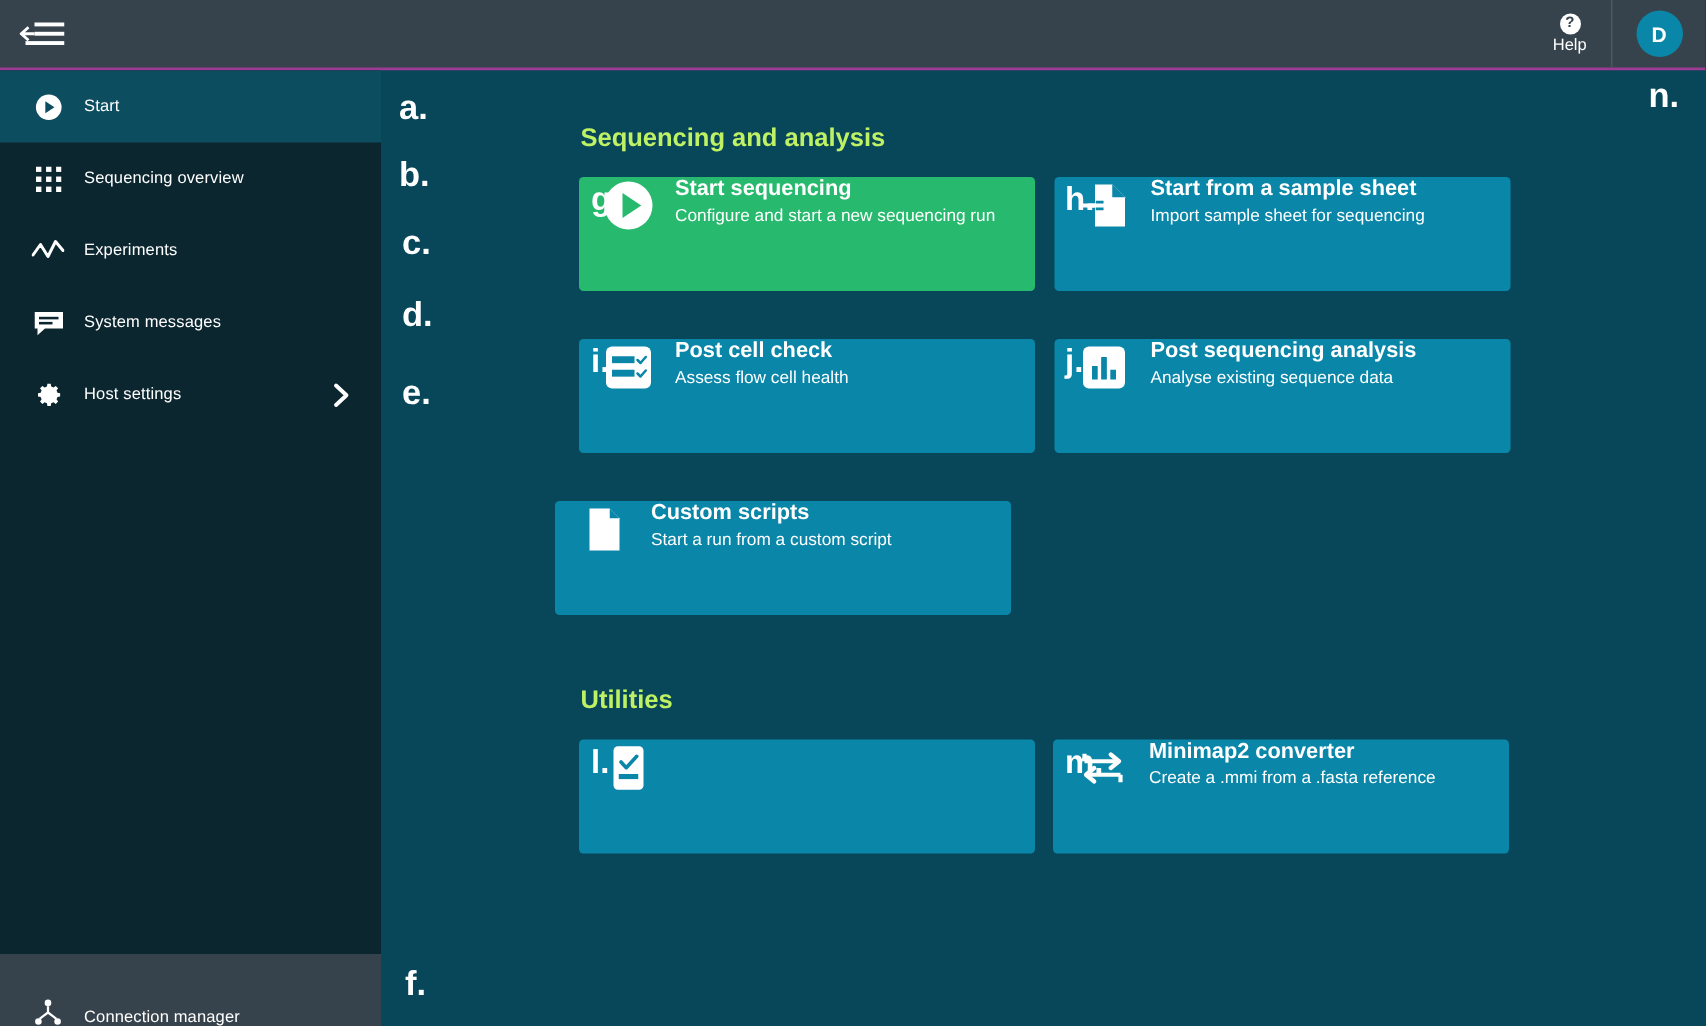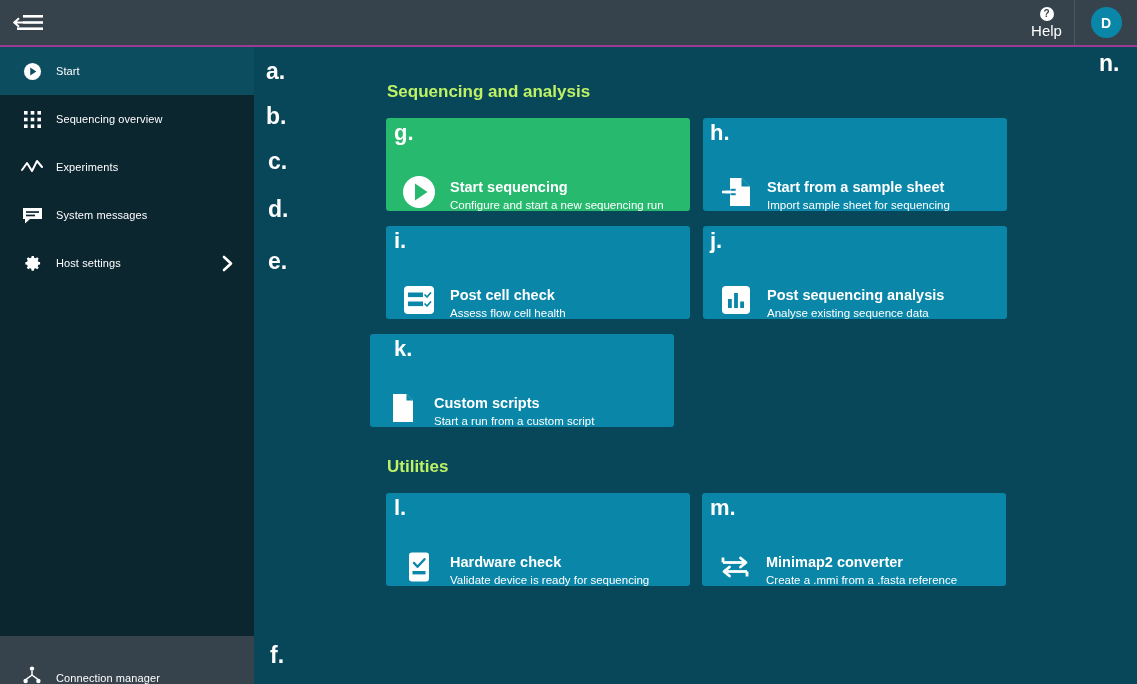--- a/index.html
+++ b/index.html
@@ -33,21 +33,21 @@
     cursor: pointer; gap: 1px;
     border-right: 1px solid #4c575f;
   }
   .help-circle {
     width: 14px; height: 14px; border-radius: 50%;
     background: #fff; color: #37434c;
     font-size: 10px; font-weight: bold;
     display: flex; align-items: center; justify-content: center;
     line-height: 1;
   }
-  .help-label { font-size: 15px; color: #fff; }
+  .help-label { font-size: 11px; color: #fff; }
   .avatar-wrap {
     width: 62px; height: 45px;
     display: flex; align-items: center; justify-content: center;
     cursor: pointer;
   }
   .avatar {
     width: 31px; height: 31px; border-radius: 50%;
     background: #0a86a8; color: #fff;
     font-size: 14px; font-weight: bold;
     display: flex; align-items: center; justify-content: center;
@@ -90,24 +90,24 @@
     overflow: hidden;
   }
   .section-title {
     color: #bef264; font-size: 17px; font-weight: bold;
     position: absolute;
   }
   #sec1 { left: 133px; top: 35px; }
   #sec2 { left: 133px; top: 410px; }
   .card {
     position: absolute;
-    width: 304px; height: 93px;
+    width: 304px; height: 76px;
     background: #0a86a8;
     border-radius: 3px;
-    display: flex; align-items: flex-end;
+    display: flex; align-items: flex-start;
     padding-left: 14px;
     cursor: pointer;
   }
   .card.green { background: #27b96e; }
   .card-ico {
     width: 38px; min-width: 38px; height: 38px;
     display: flex; align-items: center; justify-content: center;
     color: #fff; margin-right: 12px;
   }
   .card-text { display: flex; flex-direction: column; gap: 4px; }
@@ -315,24 +315,20 @@
     </div>
 
     <div class="card" style="left:132px; top:446px;">
       <span class="card-ico">
         <svg width="34" height="34" viewBox="0 0 34 34">
           <rect x="7" y="2.5" width="20" height="29" rx="3" fill="#ffffff"></rect>
           <path d="M12 13 L15.5 16.8 L22.5 9.2" stroke="#0a86a8" stroke-width="2.4" fill="none" stroke-linecap="round" stroke-linejoin="round"></path>
           <rect x="10.5" y="21" width="13" height="3.4" fill="#0a86a8"></rect>
         </svg>
       </span>
-      <span class="card-text">
-        <span class="card-title">Hardware check</span>
-        <span class="card-sub">Validate device is ready for sequencing</span>
-      </span>
     </div>
 
     <div class="card" style="left:428px; top:446px;margin-left:20px;">
       <span class="card-ico">
         <svg width="34" height="34" viewBox="0 0 34 34">
           <path d="M5 12.5 H26" stroke="#ffffff" stroke-width="2.8" fill="none"></path>
           <path d="M5 12.5 V7.5" stroke="#ffffff" stroke-width="2.8" fill="none"></path>
           <path d="M22.5 8 L28 12.5 L22.5 17" stroke="#ffffff" stroke-width="2.8" fill="none" stroke-linejoin="round" stroke-linecap="round"></path>
           <path d="M29 21.5 H8" stroke="#ffffff" stroke-width="2.8" fill="none"></path>
           <path d="M29 21.5 V26.5" stroke="#ffffff" stroke-width="2.8" fill="none"></path>

